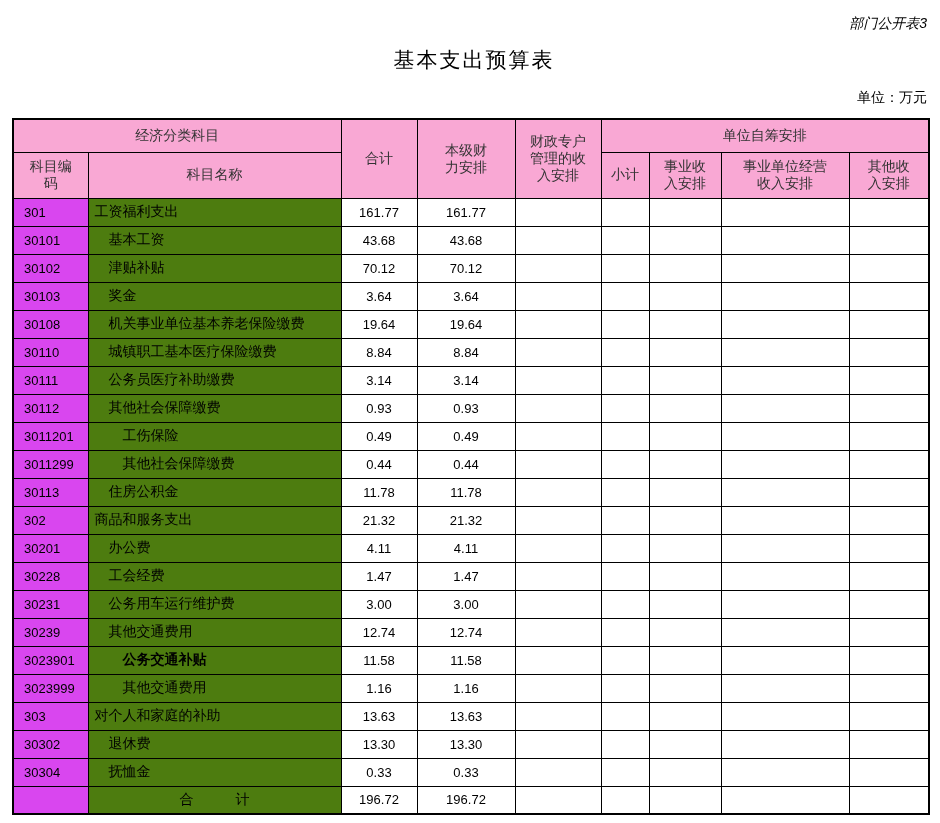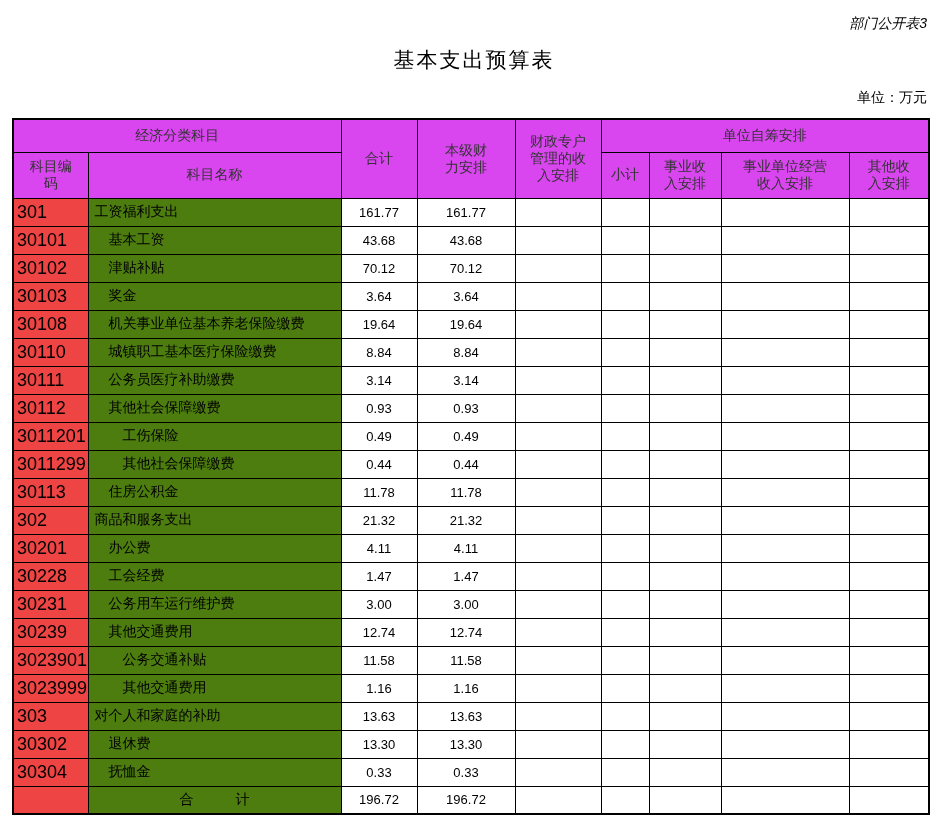--- a/index.html
+++ b/index.html
@@ -27,37 +27,37 @@
     position: absolute; top: 118px; left: 12px;
     border-collapse: collapse; table-layout: fixed;
     border: 2px solid #000;
   }
   table.budget th, table.budget td {
     border: 1px solid #000;
     overflow: hidden;
     vertical-align: middle;
   }
   table.budget thead th {
-    background: #d946ef;
+    background: #f9a8d4;
     font-weight: normal;
     font-size: 14px;
     color: #333;
     text-align: center;
     white-space: pre-line;
     line-height: 1.22;
     padding: 1px 2px;
   }
   tr.hdr-row1 { height: 33px; }
   tr.hdr-row2 { height: 46px; }
   tbody tr, tfoot tr { height: 28px; }
   td.code-cell {
-    background: #ef4444;
-    font-size: 18px;
+    background: #d946ef;
+    font-size: 13px;
     text-align: left;
-    padding-left: 3px;
+    padding-left: 10px;
     color: #000;
   }
   td.name-cell {
     background: #4d7c0f;
     font-size: 14px;
     text-align: left;
     padding-left: 6px;
     color: #000;
   }
   td.num-cell {
@@ -283,21 +283,21 @@
     <td class="num-cell">12.74</td>
     <td class="num-cell">12.74</td>
     <td class="num-cell"></td>
     <td class="num-cell"></td>
     <td class="num-cell"></td>
     <td class="num-cell"></td>
     <td class="num-cell"></td>
   </tr>
       <tr>
     <td class="code-cell">3023901</td>
-    <td class="name-cell" style="padding-left: 34px;">公务交通补贴</td>
+    <td class="name-cell" style="padding-left: 34px; font-weight: bold;">公务交通补贴</td>
     <td class="num-cell">11.58</td>
     <td class="num-cell">11.58</td>
     <td class="num-cell"></td>
     <td class="num-cell"></td>
     <td class="num-cell"></td>
     <td class="num-cell"></td>
     <td class="num-cell"></td>
   </tr>
       <tr>
     <td class="code-cell">3023999</td>

